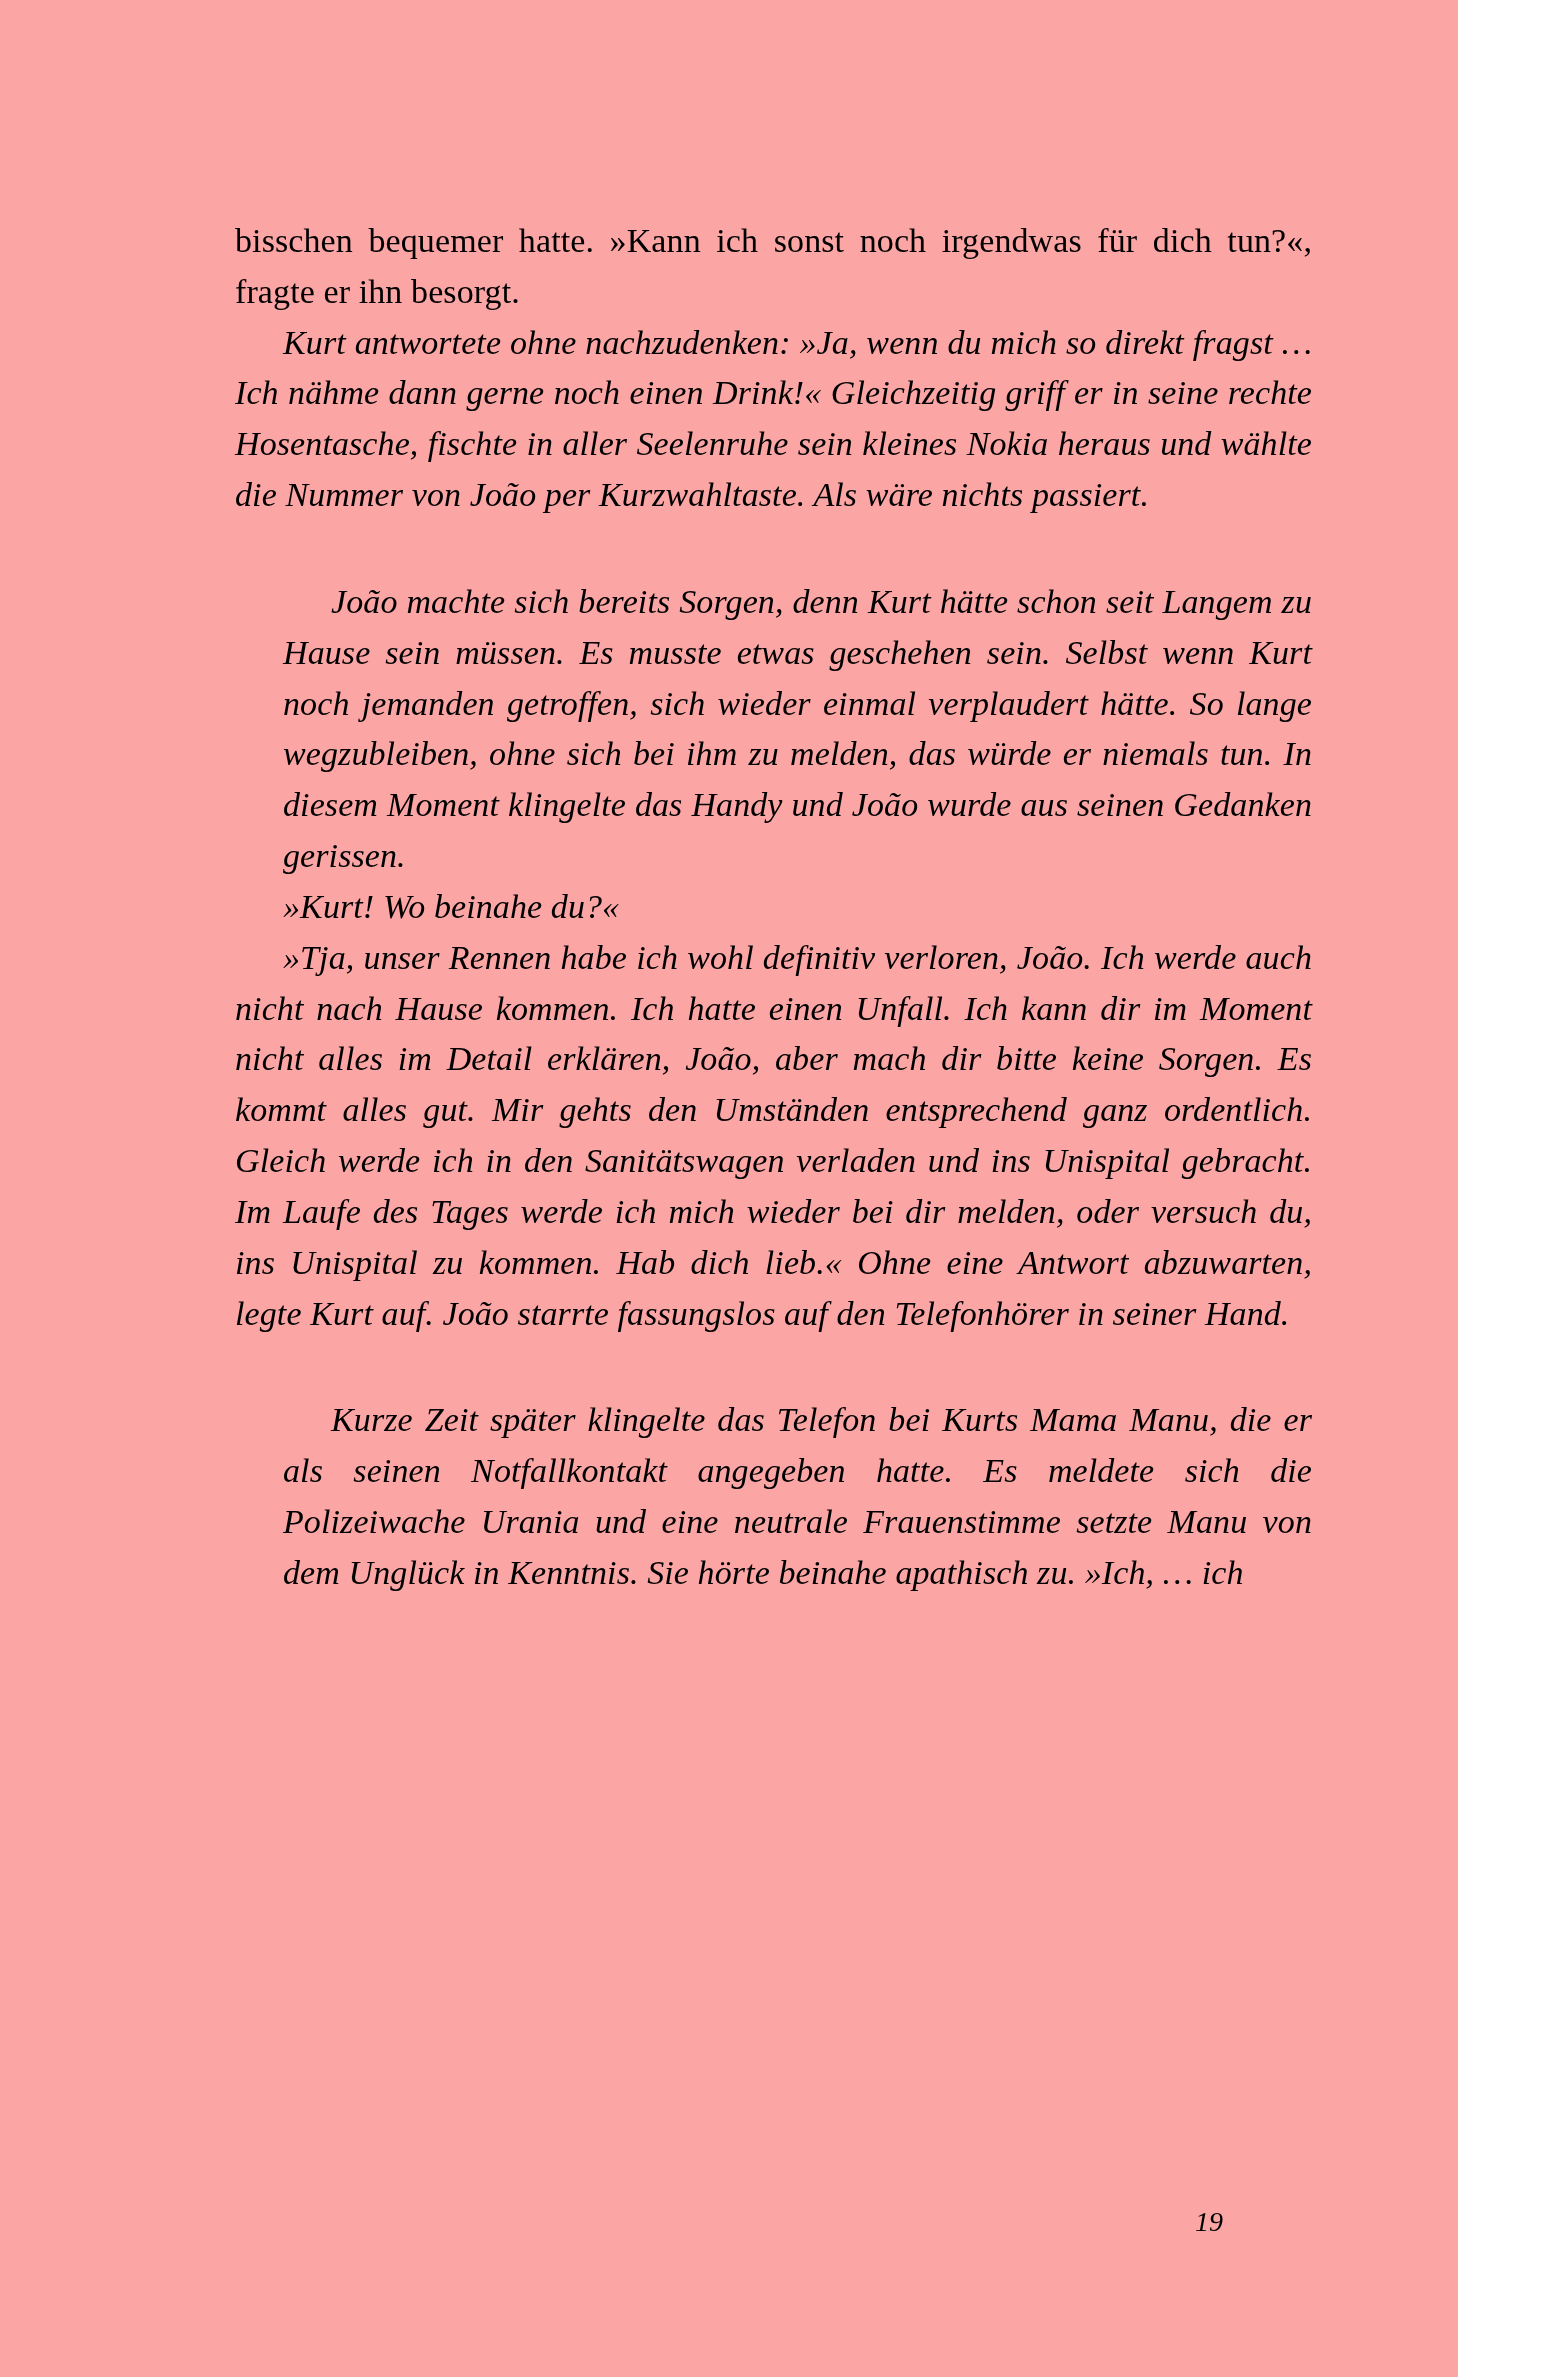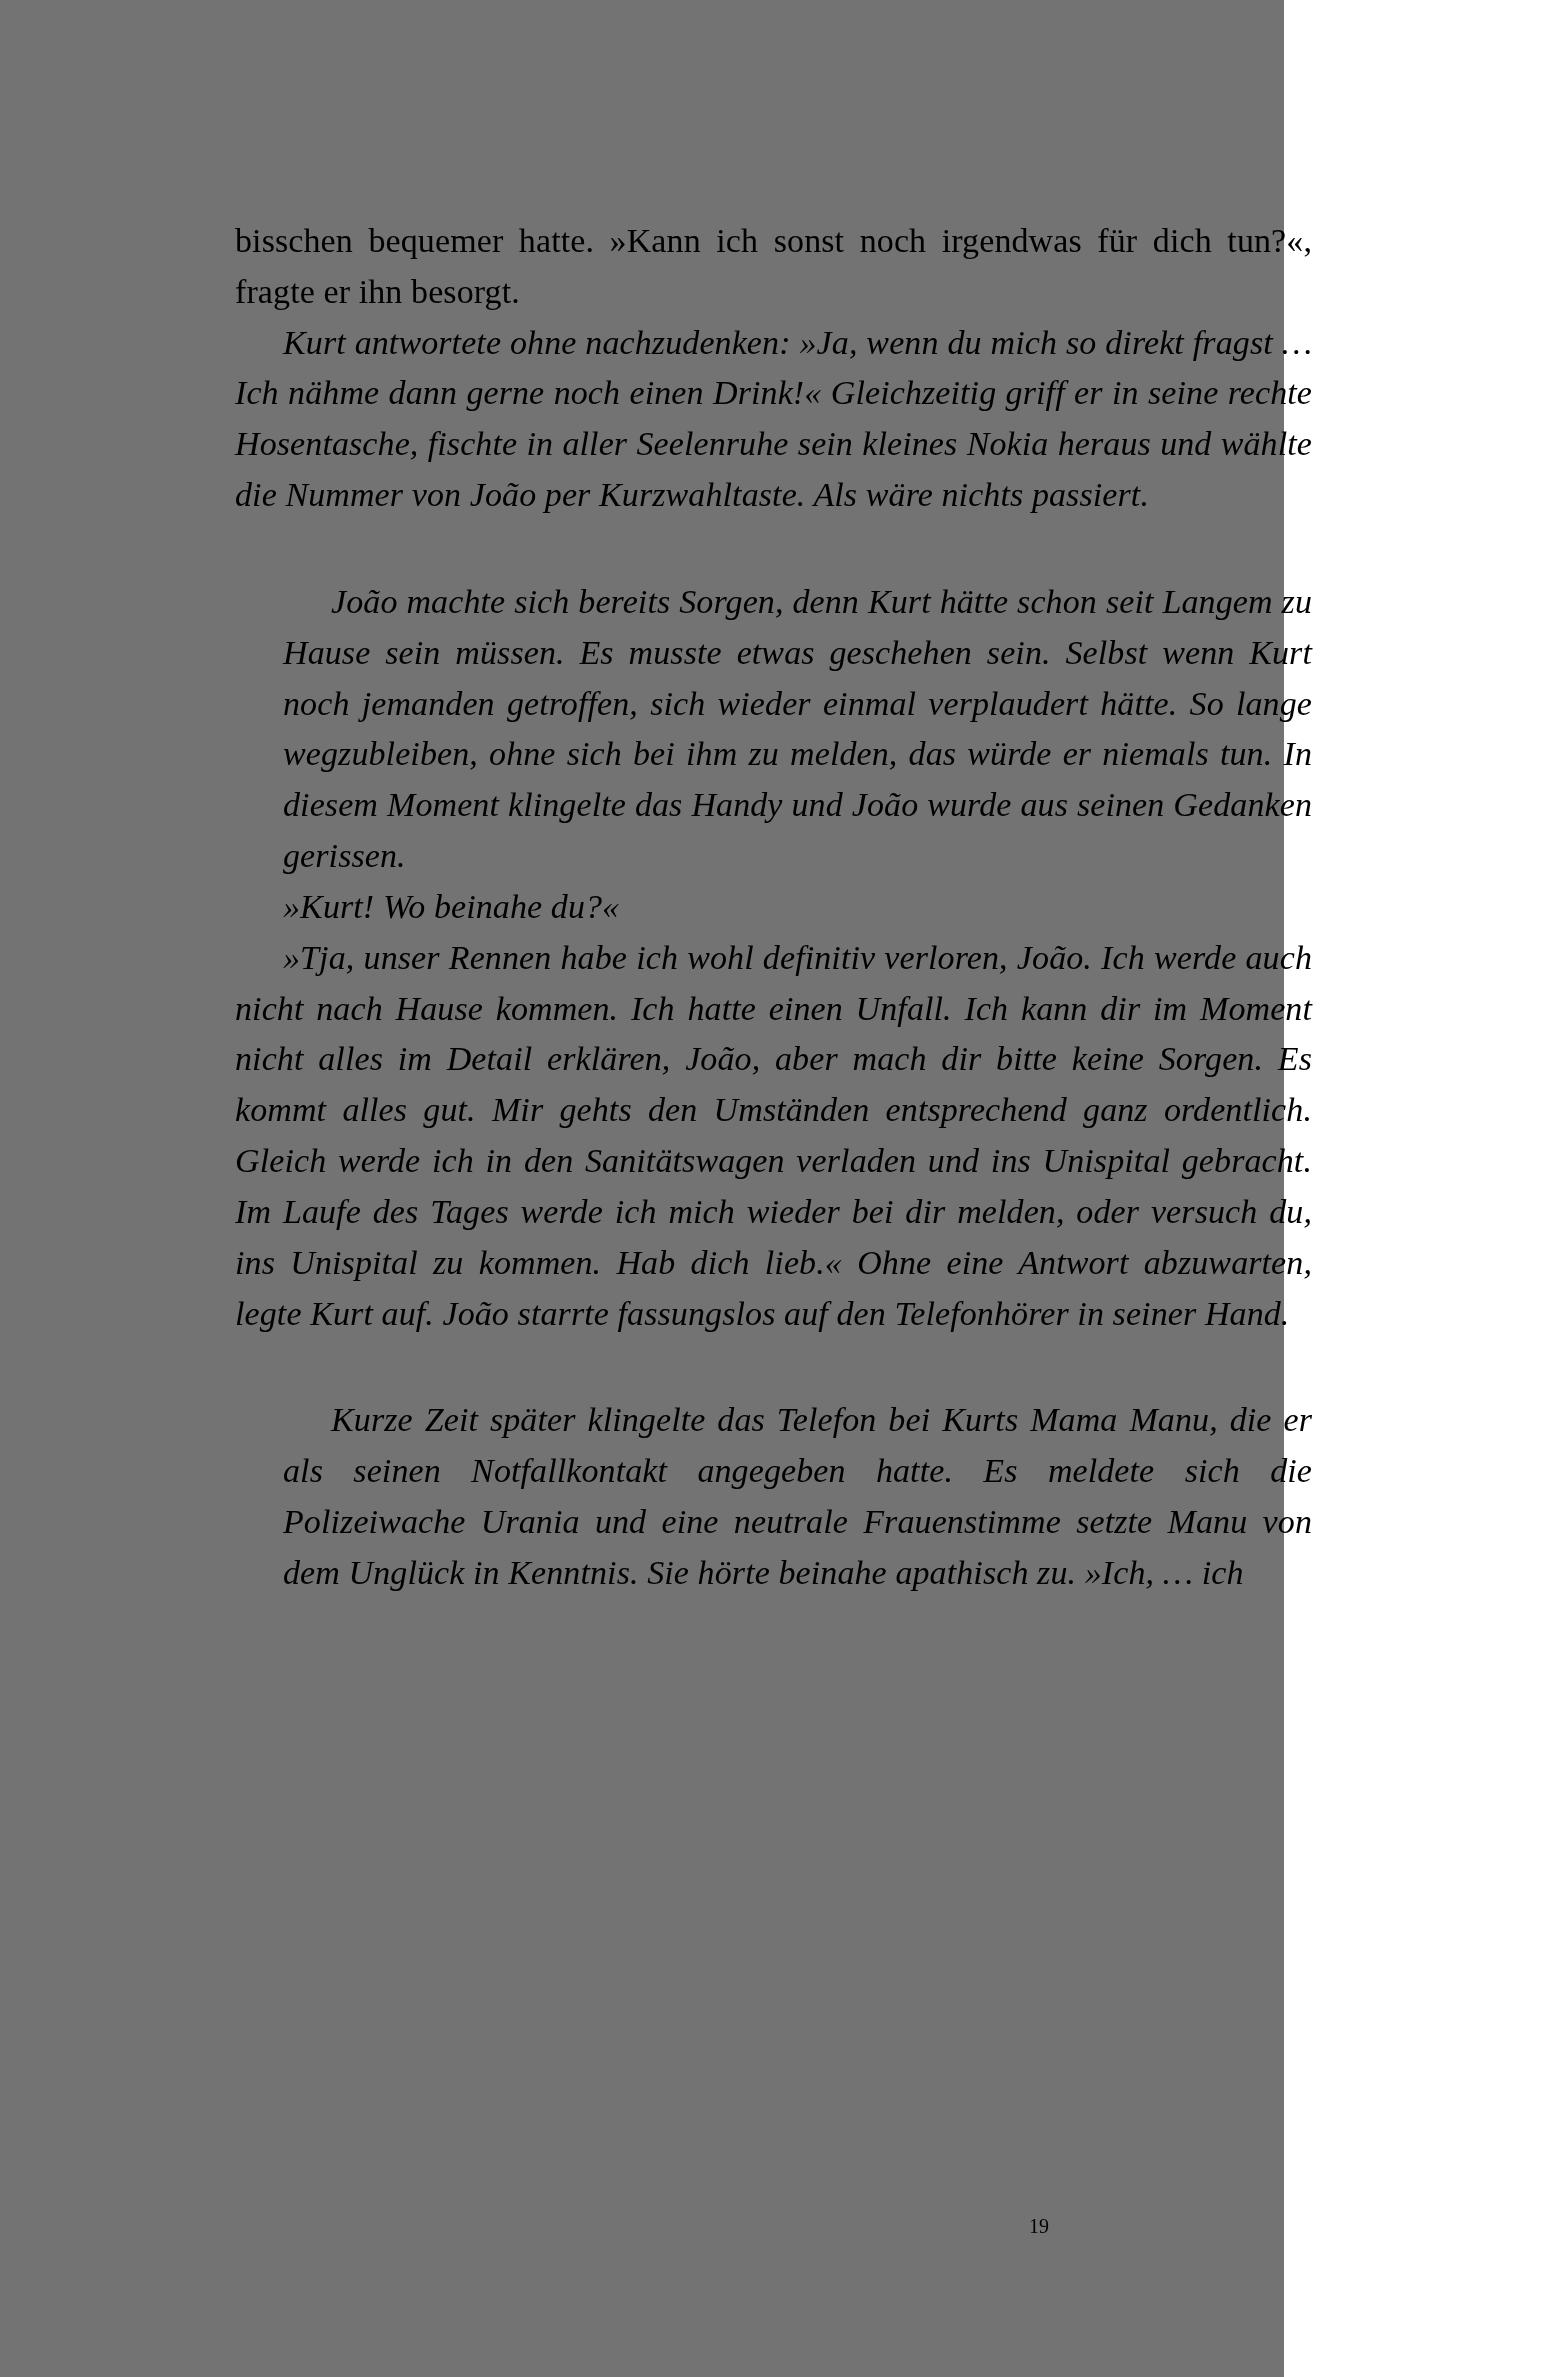--- a/index.html
+++ b/index.html
@@ -2,23 +2,23 @@
 <html style="font-size:8px"><head>
 <meta charset="utf-8">
 <style>
   html, body {
     margin: 0;
     padding: 0;
     background: #ffffff;
   }
   .page {
     position: relative;
-    width: 1284px;
+    width: 1458px;
     height: 2377px;
-    background: #737373;
+    background: #fca5a5;
     box-sizing: border-box;
     font-family: "Liberation Serif", serif;
     color: #000000;
   }
   .text-block {
     position: absolute;
     left: 235px;
     top: 216px;
     width: 1077px;
   }
@@ -36,21 +36,22 @@
     font-style: italic;
   }
   p.gap-before {
     margin-top: 56px;
     margin-left: 48px;
   }
   .folio {
     position: absolute;
     right: 235px;
     bottom: 139px;
-    font-size: 20px;
+    font-size: 28px;
+    font-style: italic;
     font-family: "Liberation Serif", serif;
     margin-left: 11px;
   }
 </style>
 </head>
 <body>
 
 <div class="page">
 
   <div class="text-block">

